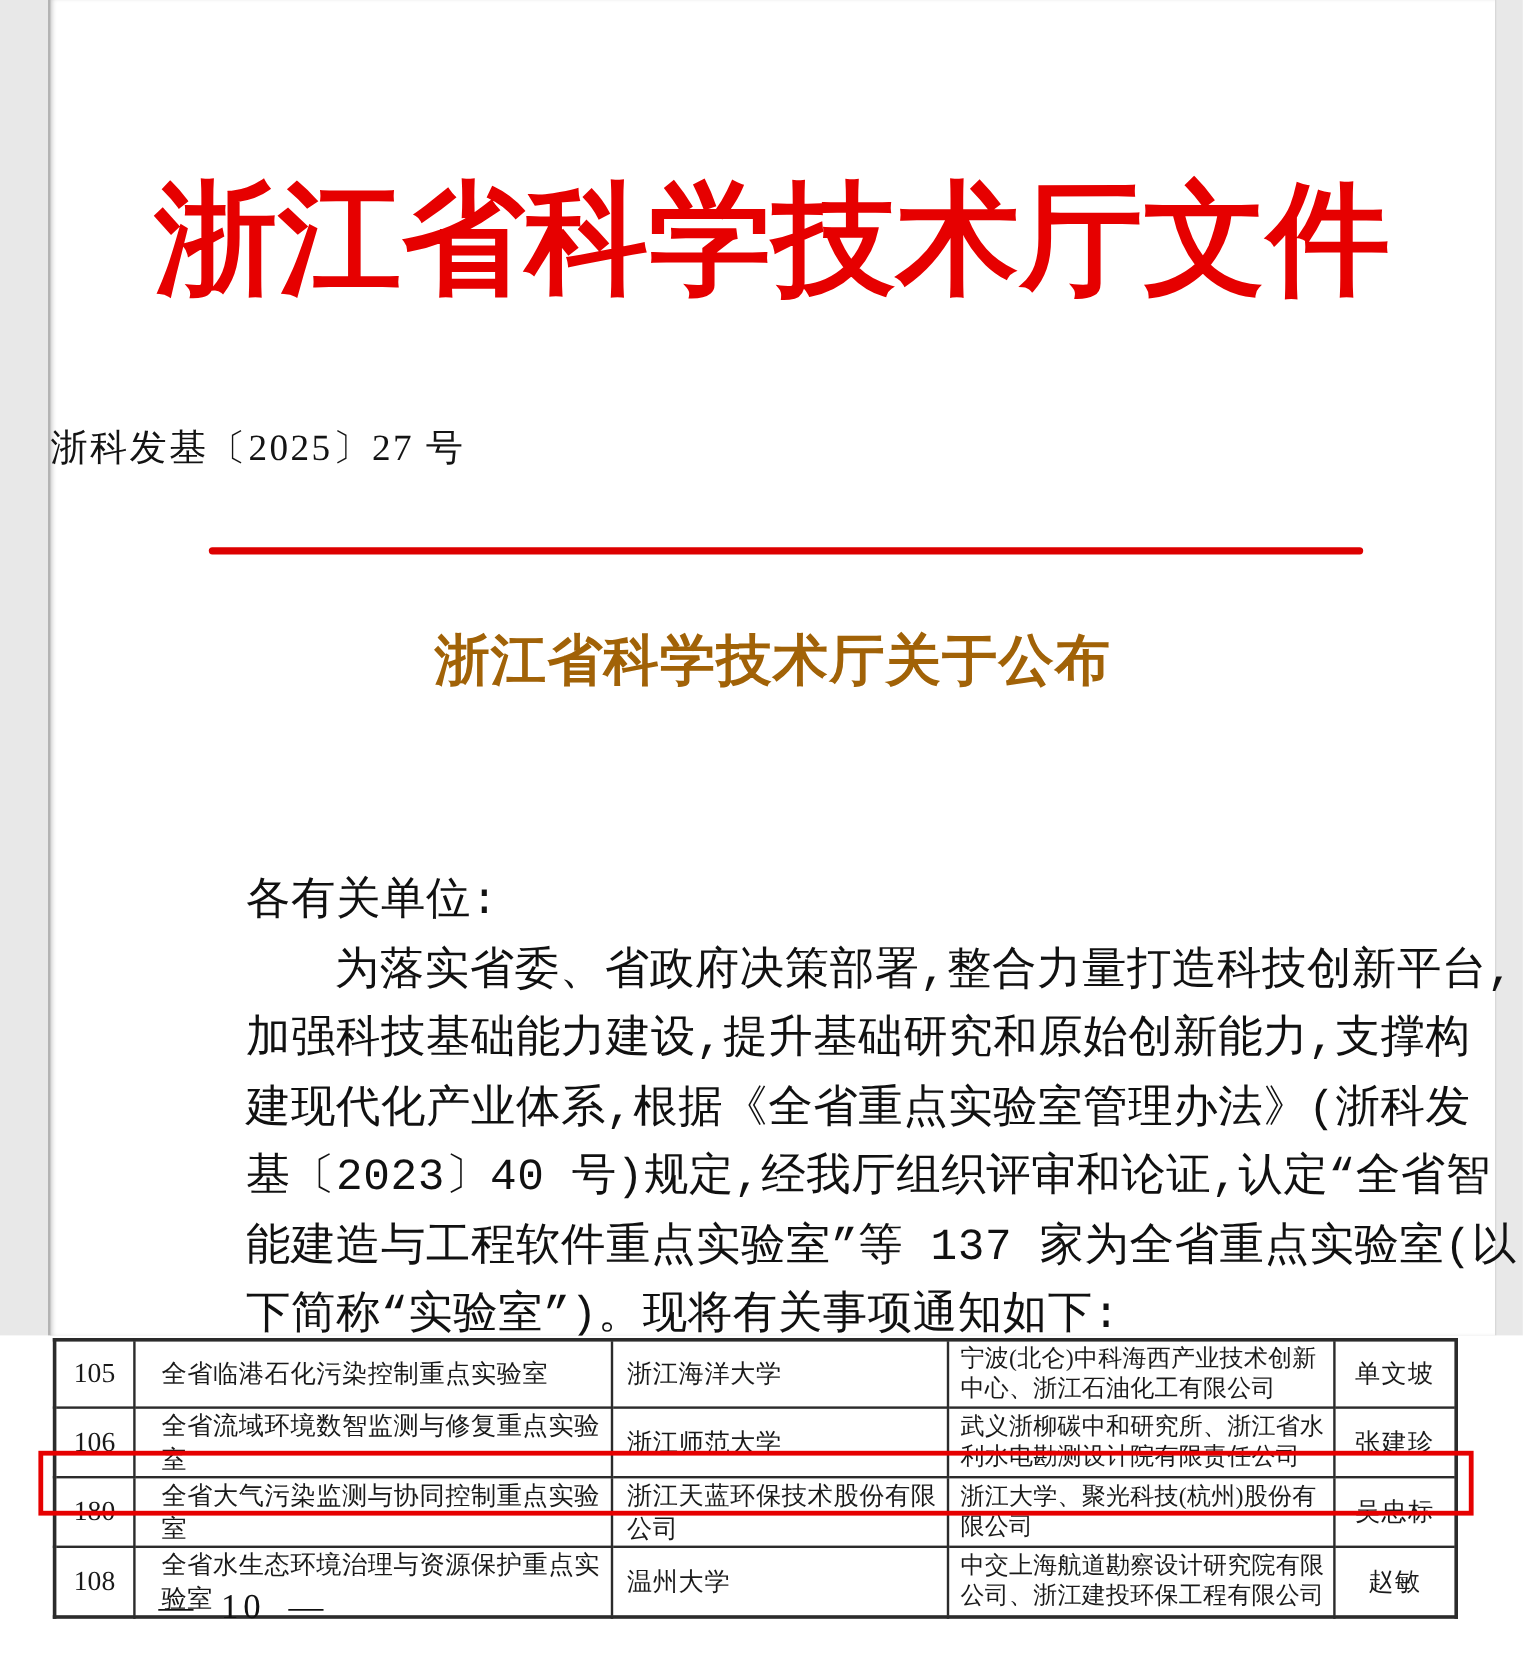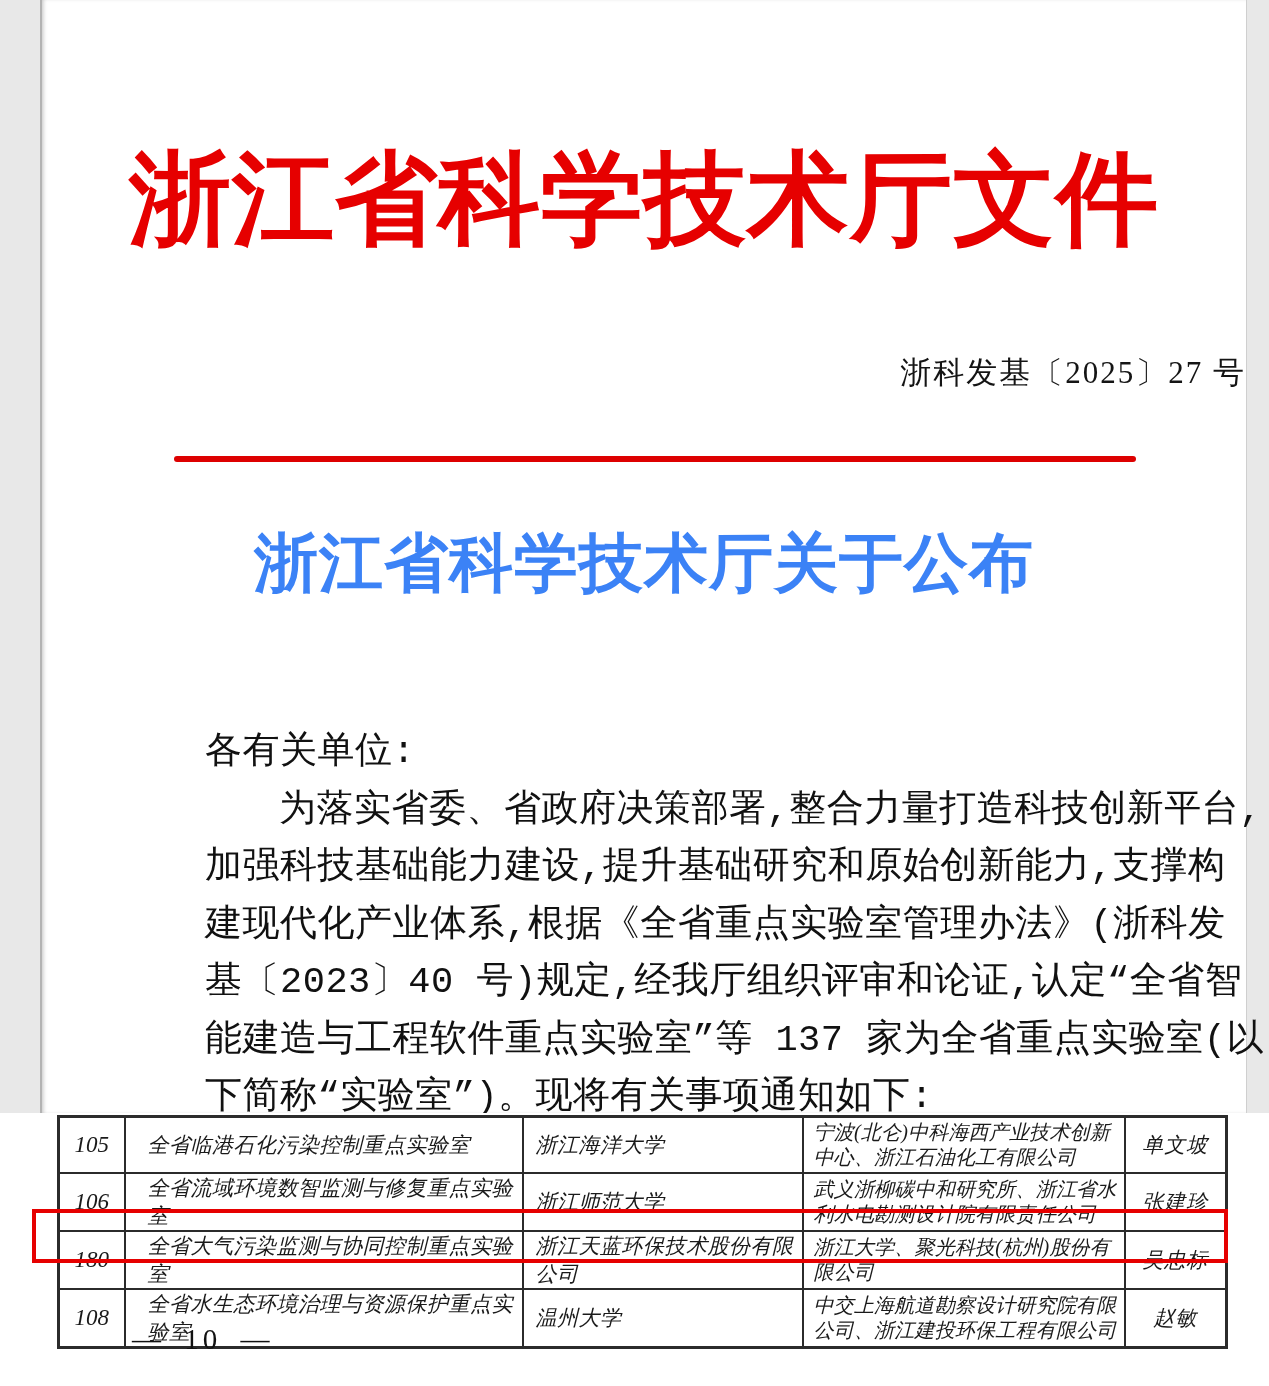--- a/index.html
+++ b/index.html
@@ -18,46 +18,45 @@
 
   .doc-title {
     position:absolute; left:0; right:0; top:132px;
     text-align:center;
     font-size:102px; font-weight:bold; letter-spacing:1px;
     color:#e60000;
     white-space:nowrap;
   }
   .doc-number {
     position:absolute; left:0; right:0; top:352px;
-    text-align:right; font-size:31px; color:#141414; letter-spacing:2px;
+    text-align:left; font-size:31px; color:#141414; letter-spacing:2px;
   }
   .red-rule {
     position:absolute; left:132px; top:456px; width:962px; height:6px;
     background:#dd0000; border-radius:3px;
   }
   .notice-title { position:absolute; left:0; right:0; text-align:center;
-    font-weight:bold; font-size:64px; color:#3b82f6; letter-spacing:1px; white-space:nowrap; }
+    font-weight:bold; font-size:46px; color:#a16207; letter-spacing:1px; white-space:nowrap; }
   .notice-title.l1 { top:520px; }
   .notice-title.l2 { top:594px; }
 
   .body-block { position:absolute; left:163px; top:724px; width:960px;font-family:Liberation Mono, monospace; }
   .body-line {
     height:57.5px; line-height:57.5px;
     font-size:37px; color:#111; white-space:nowrap; letter-spacing:0.5px;
   }
   .body-line.indent { padding-left:74px; }
 
   
   .bottom-section { position:absolute; left:0; top:1113px; width:1269px; height:273px; background:#ffffff; }
 
   table.lab-table {
-    position:absolute; left:57px; top:2px; width:1168px;
+    position:absolute; left:44px; top:2px; width:1168px;
     border-collapse:collapse; table-layout:fixed;
     border:3px solid #2b2b2b;
-    font-style:italic;
   }
   .lab-table td { border:2px solid #2b2b2b; height:46px; vertical-align:middle; overflow:hidden; }
   .col-no      { width:66px;  }
   .col-lab     { width:398px; }
   .col-inst    { width:280px; }
   .col-partner { width:322px; }
   .col-person  { width:102px; }
   td.c-no      { text-align:center; font-size:23px; font-family:"Liberation Serif","DejaVu Serif",serif; }
   td.c-lab     { padding-left:22px; font-size:21px; letter-spacing:0.5px; }
   td.c-inst    { padding-left:12px; font-size:21px; letter-spacing:0.5px; }

